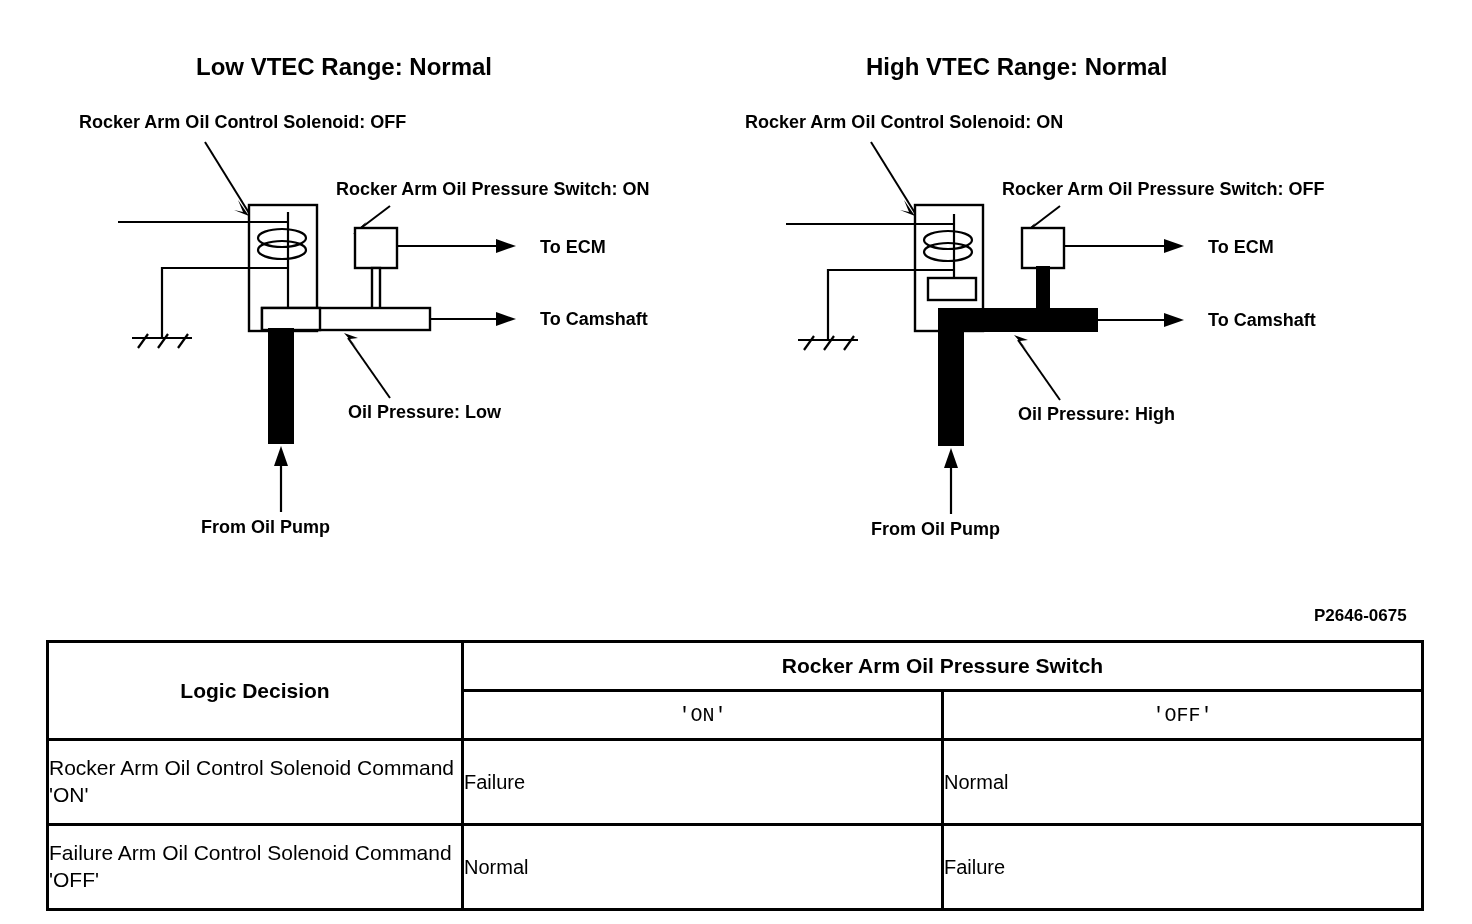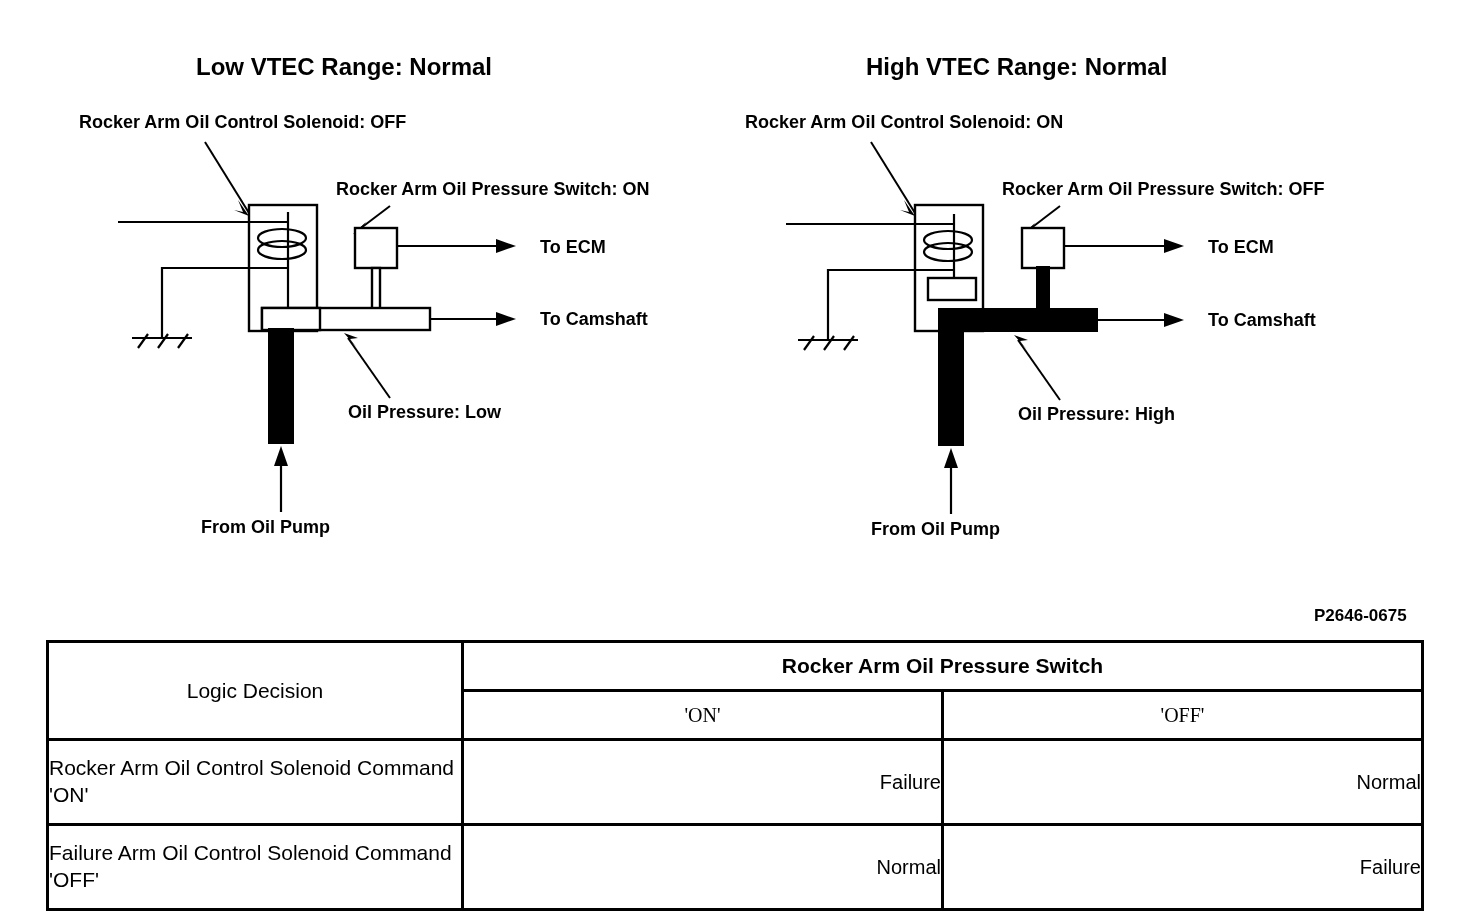--- a/index.html
+++ b/index.html
@@ -88,48 +88,48 @@
     vertical-align: middle;
     margin-left: 45px;
   }
   .cell-pad {
     padding: 7px 12px;
   }
   .th-logic {
     width: 412px;
     text-align: center;
     font-size: 21px;
-    font-weight: normal;
+    font-weight: bold;
     font-family: "Liberation Sans", sans-serif;
   }
   .th-group {
     text-align: center;
     font-size: 21px;
     font-weight: bold;
     font-family: "Liberation Sans", sans-serif;
     height: 46px;
   }
   .th-sub {
     text-align: center;
     font-size: 20px;
     font-weight: normal;
-    font-family: Liberation Serif, serif;
+    font-family: Liberation Mono, monospace;
     height: 46px;
     width: 483px;
   }
   .td-rowhdr {
     font-size: 21px;
     font-weight: normal;
     line-height: 1.28;
     text-align: left;
     font-family: "Liberation Sans", sans-serif;
     height: 82px;
   }
   .td-val {
-    text-align: right;
+    text-align: left;
     font-size: 20px;
     font-weight: normal;
     font-family: "Liberation Sans", sans-serif;
   }
 </style>
 </head>
 <body>
 
 <div id="canvas">
 

